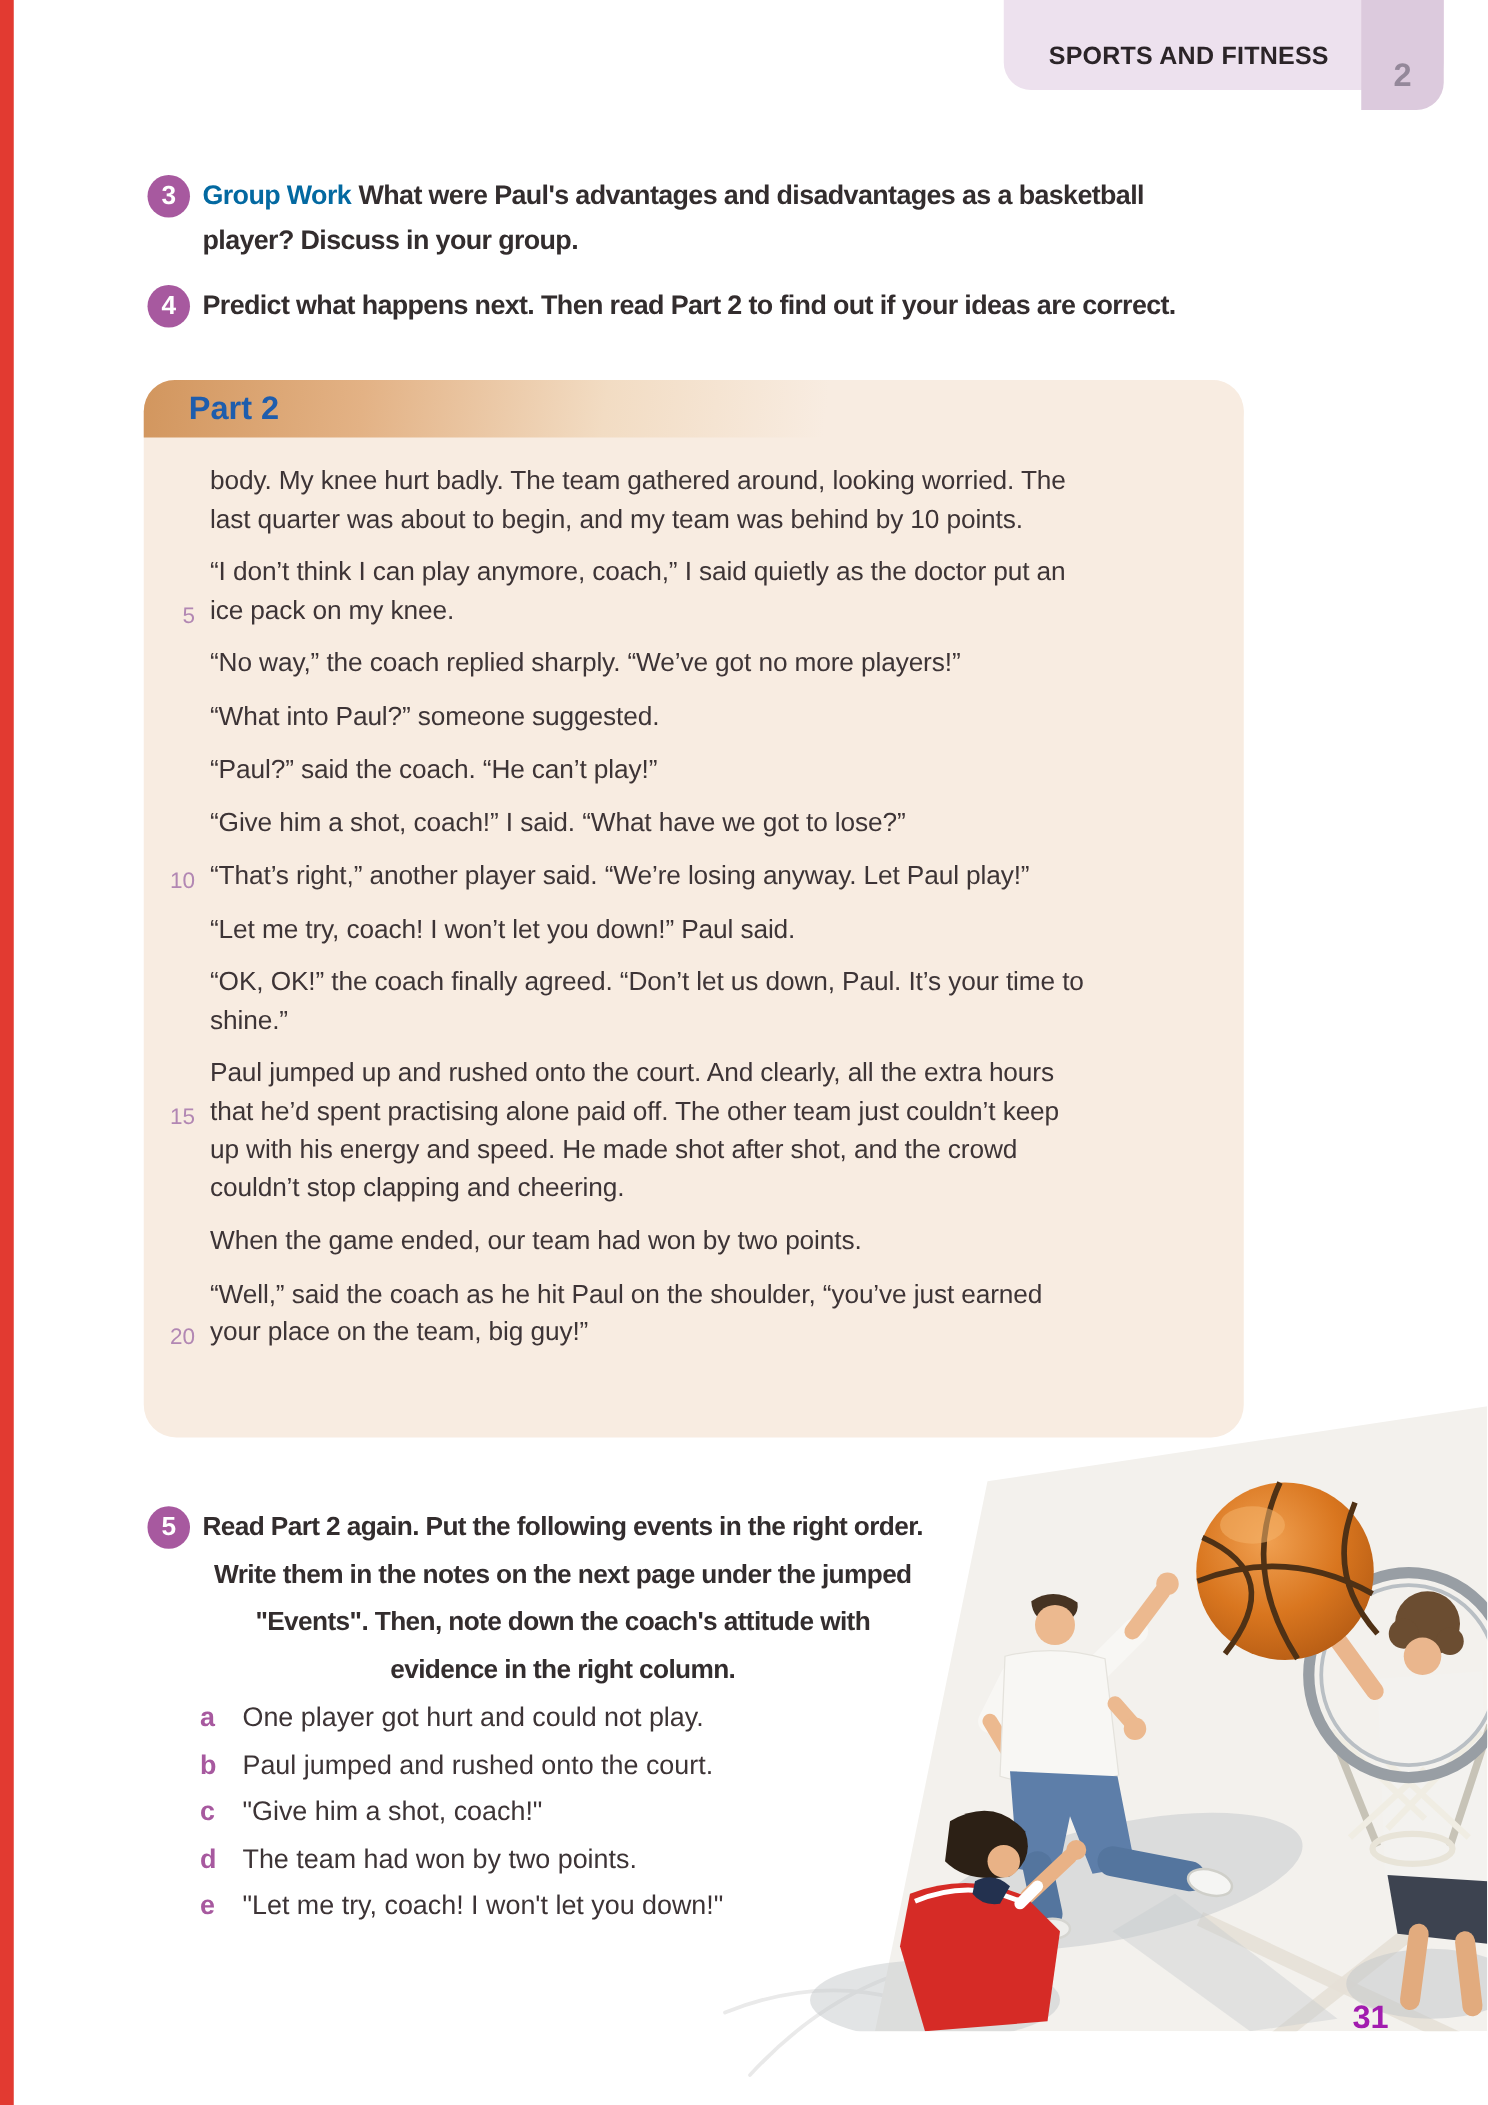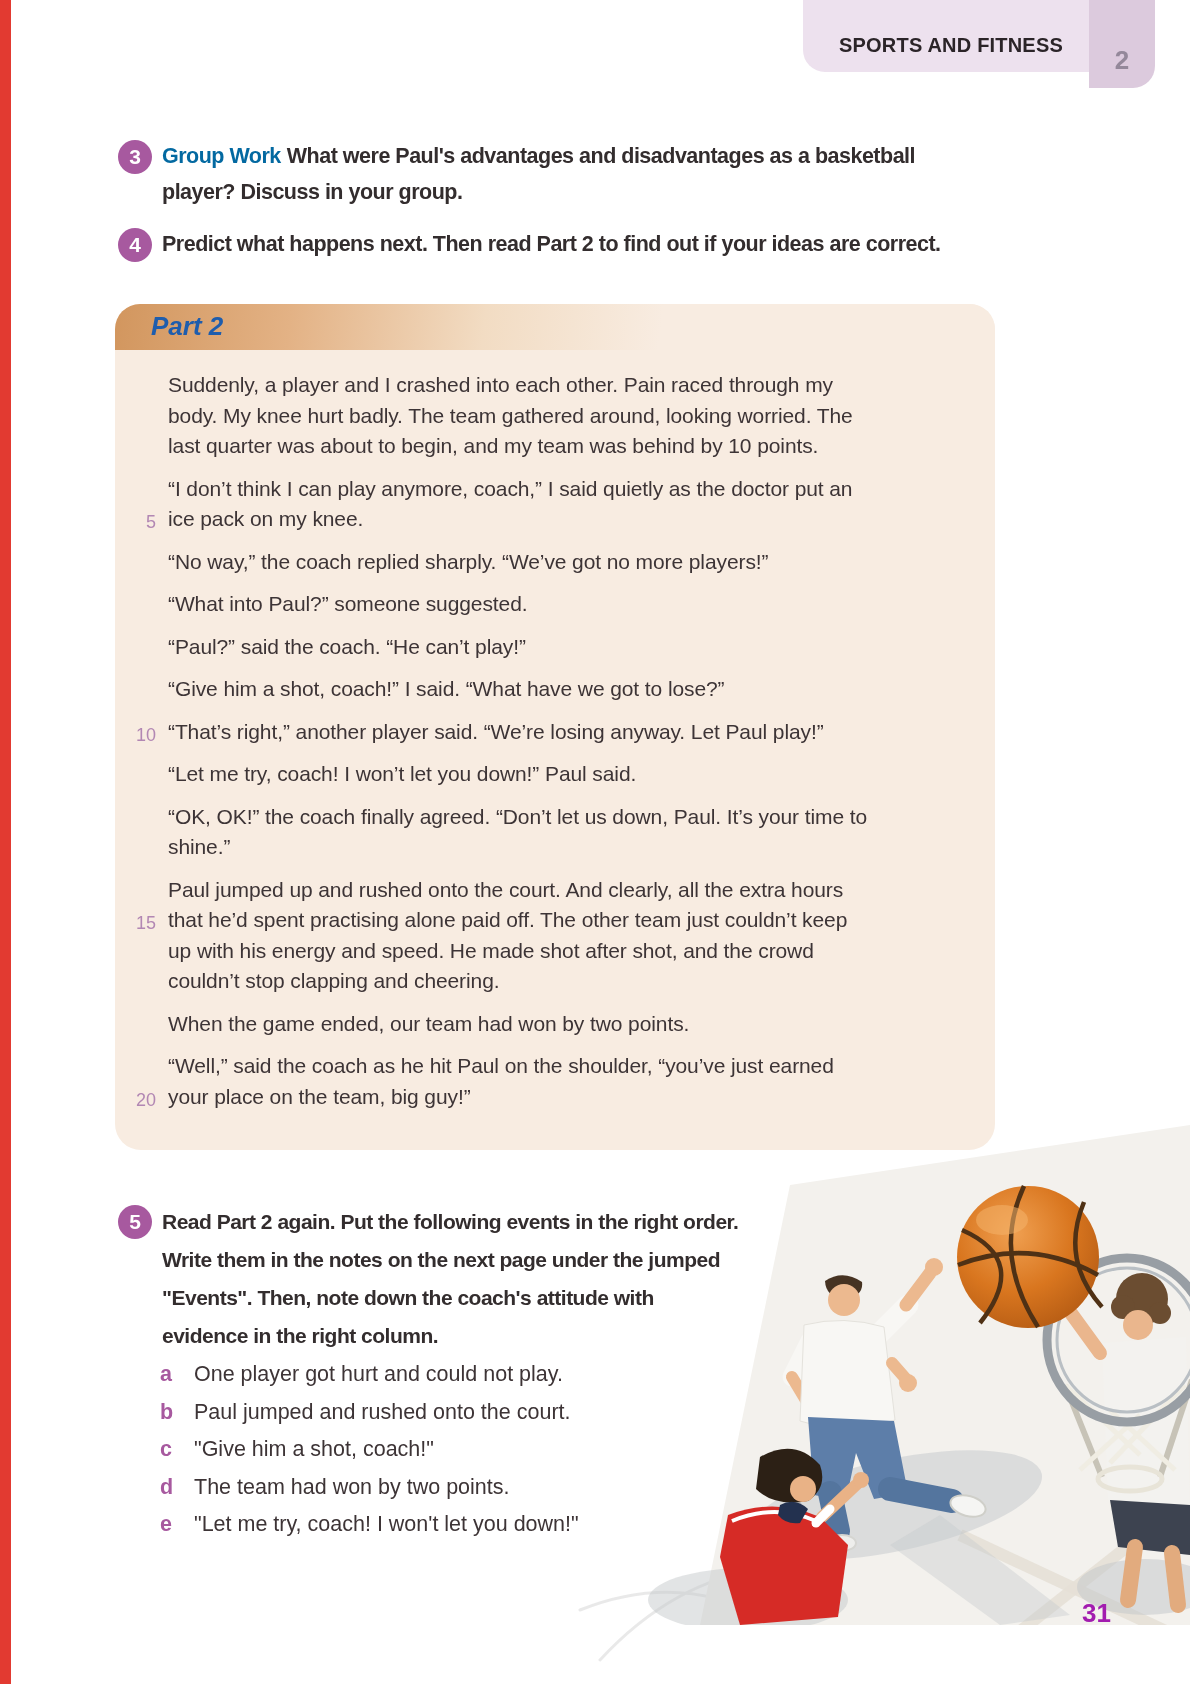--- a/index.html
+++ b/index.html
@@ -18,30 +18,30 @@
   .unit-num{font-size:26px;font-weight:bold;color:#94889a;}
 
   
   .activity{position:absolute;left:118px;}
   .a3{top:138px;} .a4{top:226px;} .a5{top:1203px;}
   .circle{position:absolute;left:0;top:2px;width:34px;height:34px;border-radius:50%;
           background:#a7599f;color:#fff;font-weight:bold;font-size:21px;
           display:flex;align-items:center;justify-content:center;}
   .a-body{margin-left:44px;font-weight:bold;font-size:21.5px;line-height:36px;
           letter-spacing:-0.5px;color:#332d2e;white-space:nowrap;}
-  .a5 .a-body{font-size:21px;line-height:38px;}
+  .a5 .a-body{font-size:21px;line-height:38px;text-align:center;}
   .gw-label{color:#0369a1;margin-right:6px;}
 
   
   .reading-box{position:absolute;left:115px;top:304px;width:880px;height:846px;
                background:#f8ece1;border-radius:26px;}
   .band{position:absolute;top:0;left:0;width:100%;height:46px;
         border-radius:26px 26px 22px 0;
         background:linear-gradient(97deg,#d2965e 0%,#e3b285 20%,#f2dcc3 42%,#f8ece1 62%);}
-  .part2-title{position:absolute;left:36px;top:7px;font-style:italic;font-weight:bold;
+  .part2-title{position:absolute;left:36px;top:7px;font-weight:bold;
                font-size:26px;color:#1e5dad;}
   .passage{position:absolute;left:53px;right:36px;top:66px;}
   .para{margin-bottom:12px;}
   .pline{position:relative;font-size:21px;line-height:30.5px;color:#3d3436;
          white-space:nowrap;letter-spacing:-0.1px;}
   .lnum{position:absolute;left:-46px;top:3px;width:34px;text-align:right;
         font-size:18px;color:#b287b3;letter-spacing:0;}
 
   
   .events{position:absolute;left:160px;top:1356px;font-size:21.5px;color:#3d3436;}
@@ -80,21 +80,20 @@
     <span class="circle">4</span>
     <div class="a-body">Predict what happens next. Then read Part 2 to find out if your ideas are correct.</div>
   </div>
 
   <div class="reading-box">
     <div class="band">
       <span class="part2-title">Part 2</span>
     </div>
     <div class="passage">
         <div class="para">
-          <div class="pline"><span>Suddenly, a player and I crashed into each other. Pain raced through my</span></div>
           <div class="pline"><span>body. My knee hurt badly. The team gathered around, looking worried. The</span></div>
           <div class="pline"><span>last quarter was about to begin, and my team was behind by 10 points.</span></div>
         </div>
         <div class="para">
           <div class="pline"><span>“I don’t think I can play anymore, coach,” I said quietly as the doctor put an</span></div>
           <div class="pline"><span class="lnum">5</span><span>ice pack on my knee.</span></div>
         </div>
         <div class="para">
           <div class="pline"><span>“No way,” the coach replied sharply. “We’ve got no more players!”</span></div>
         </div>

